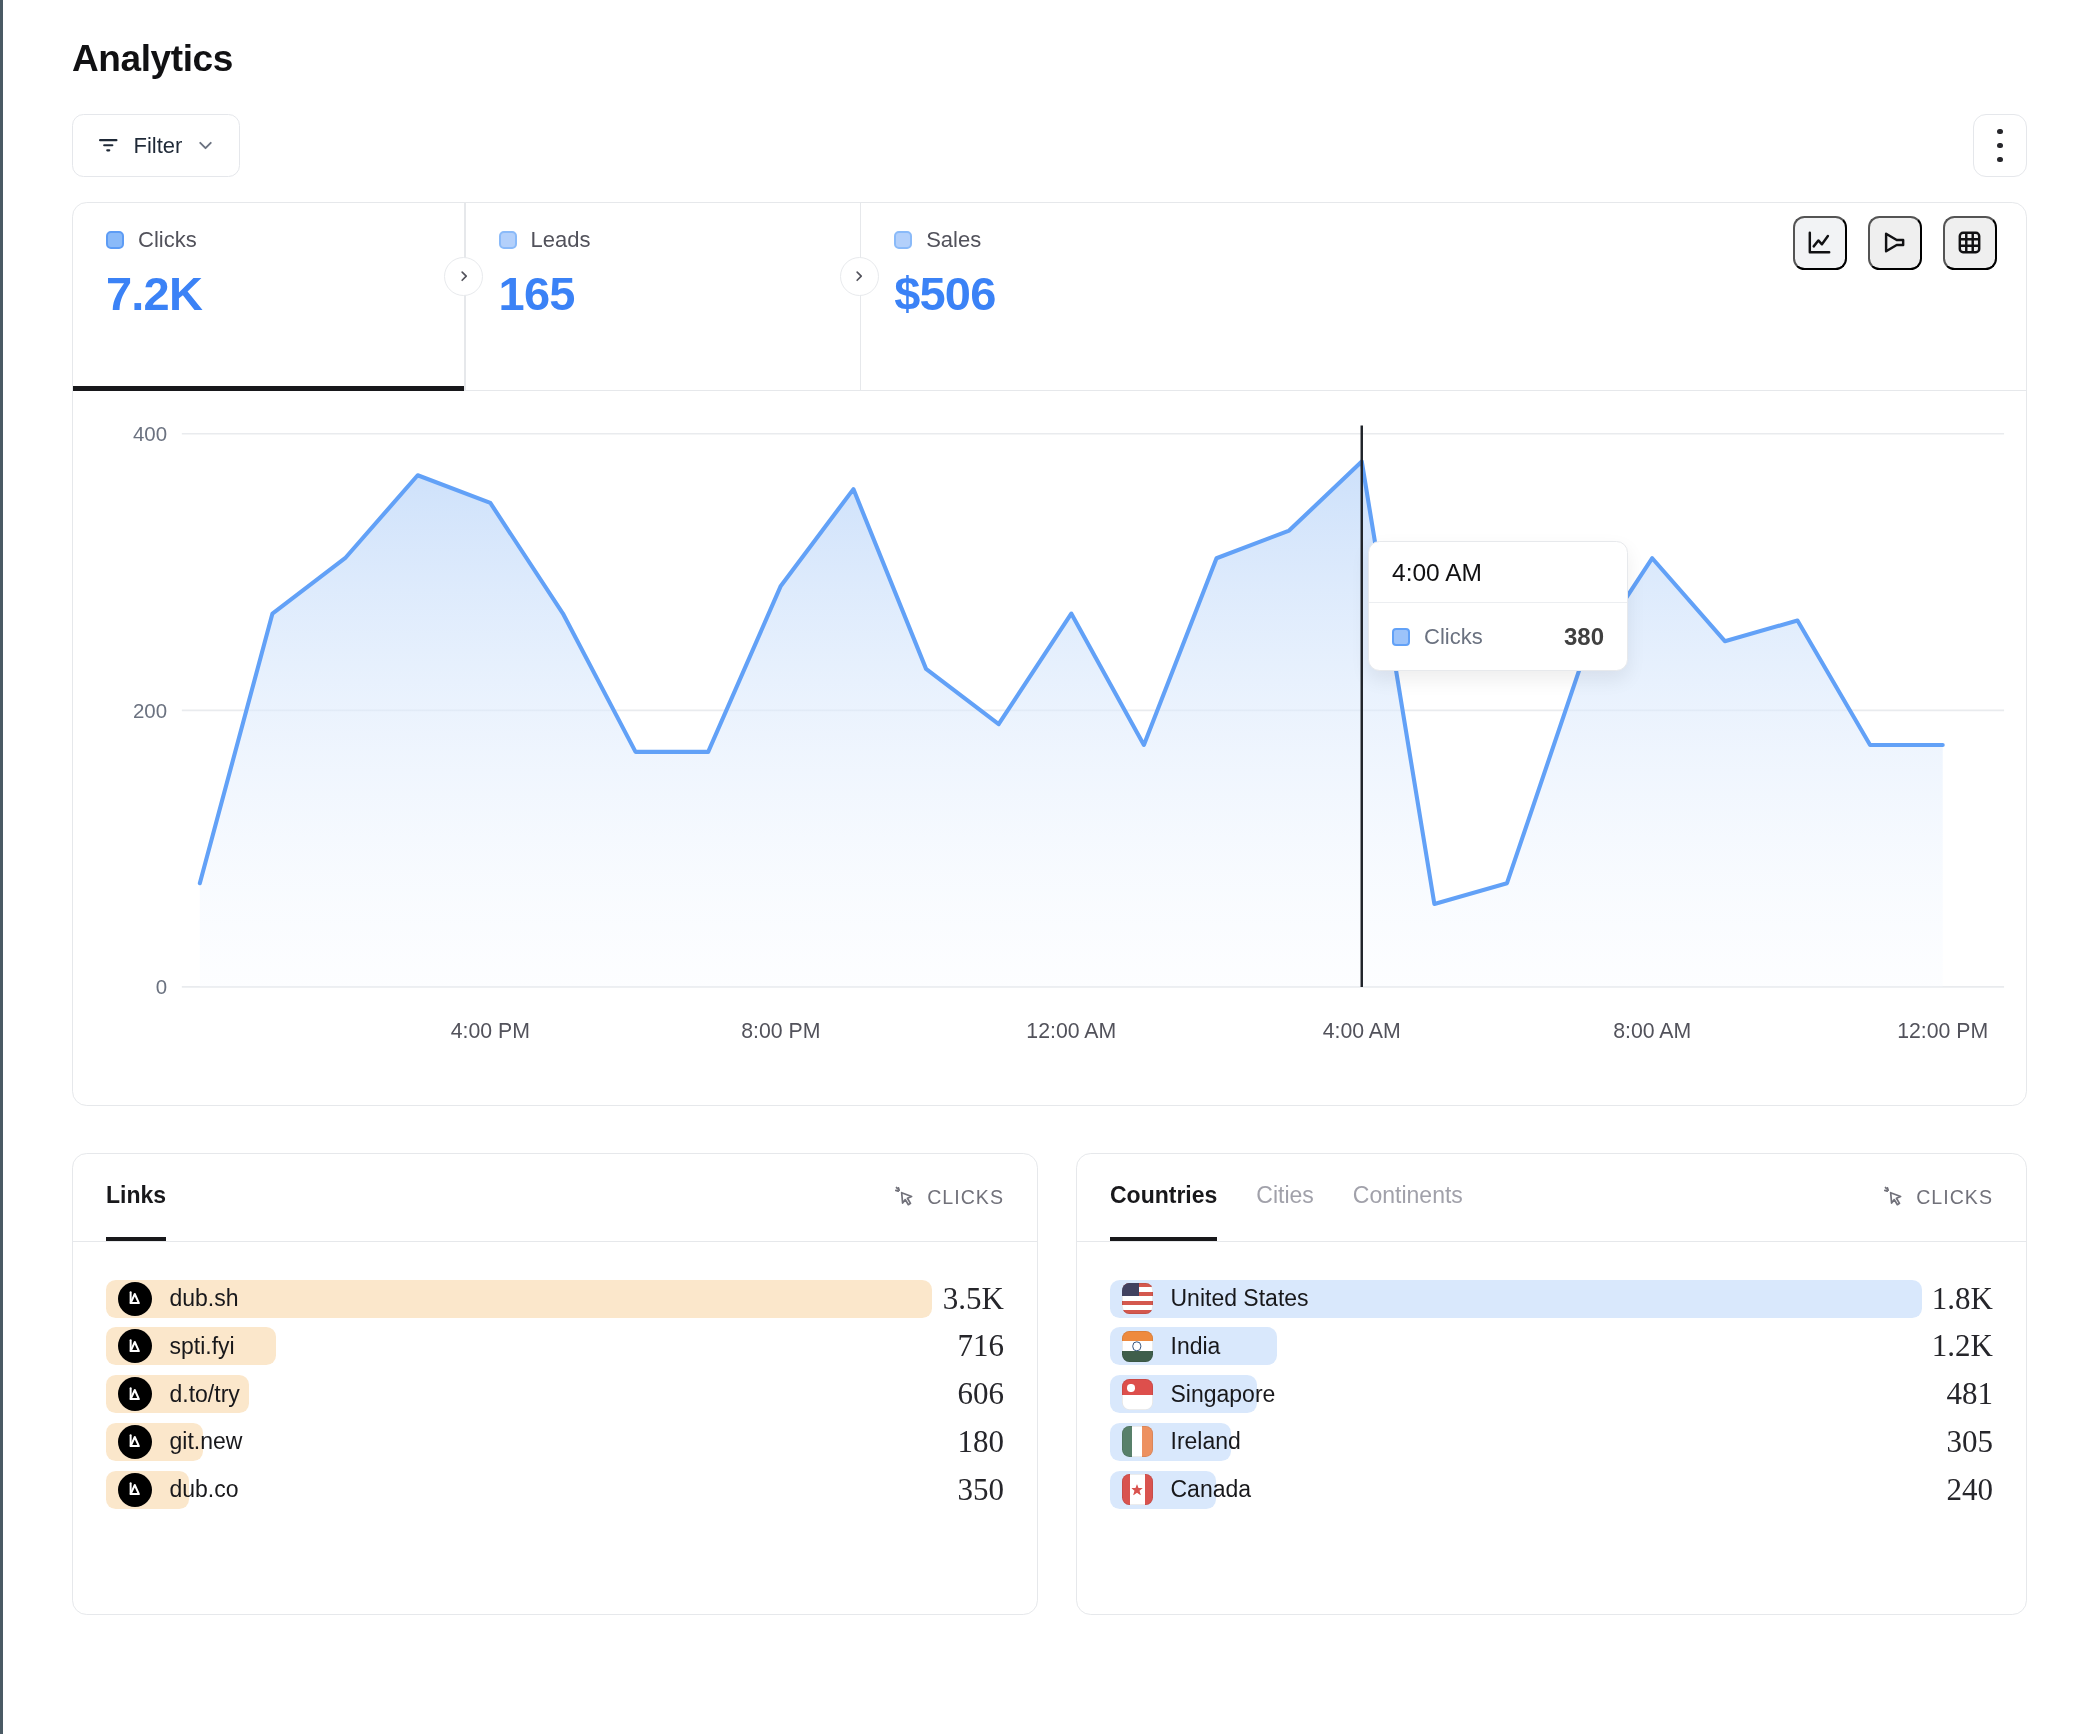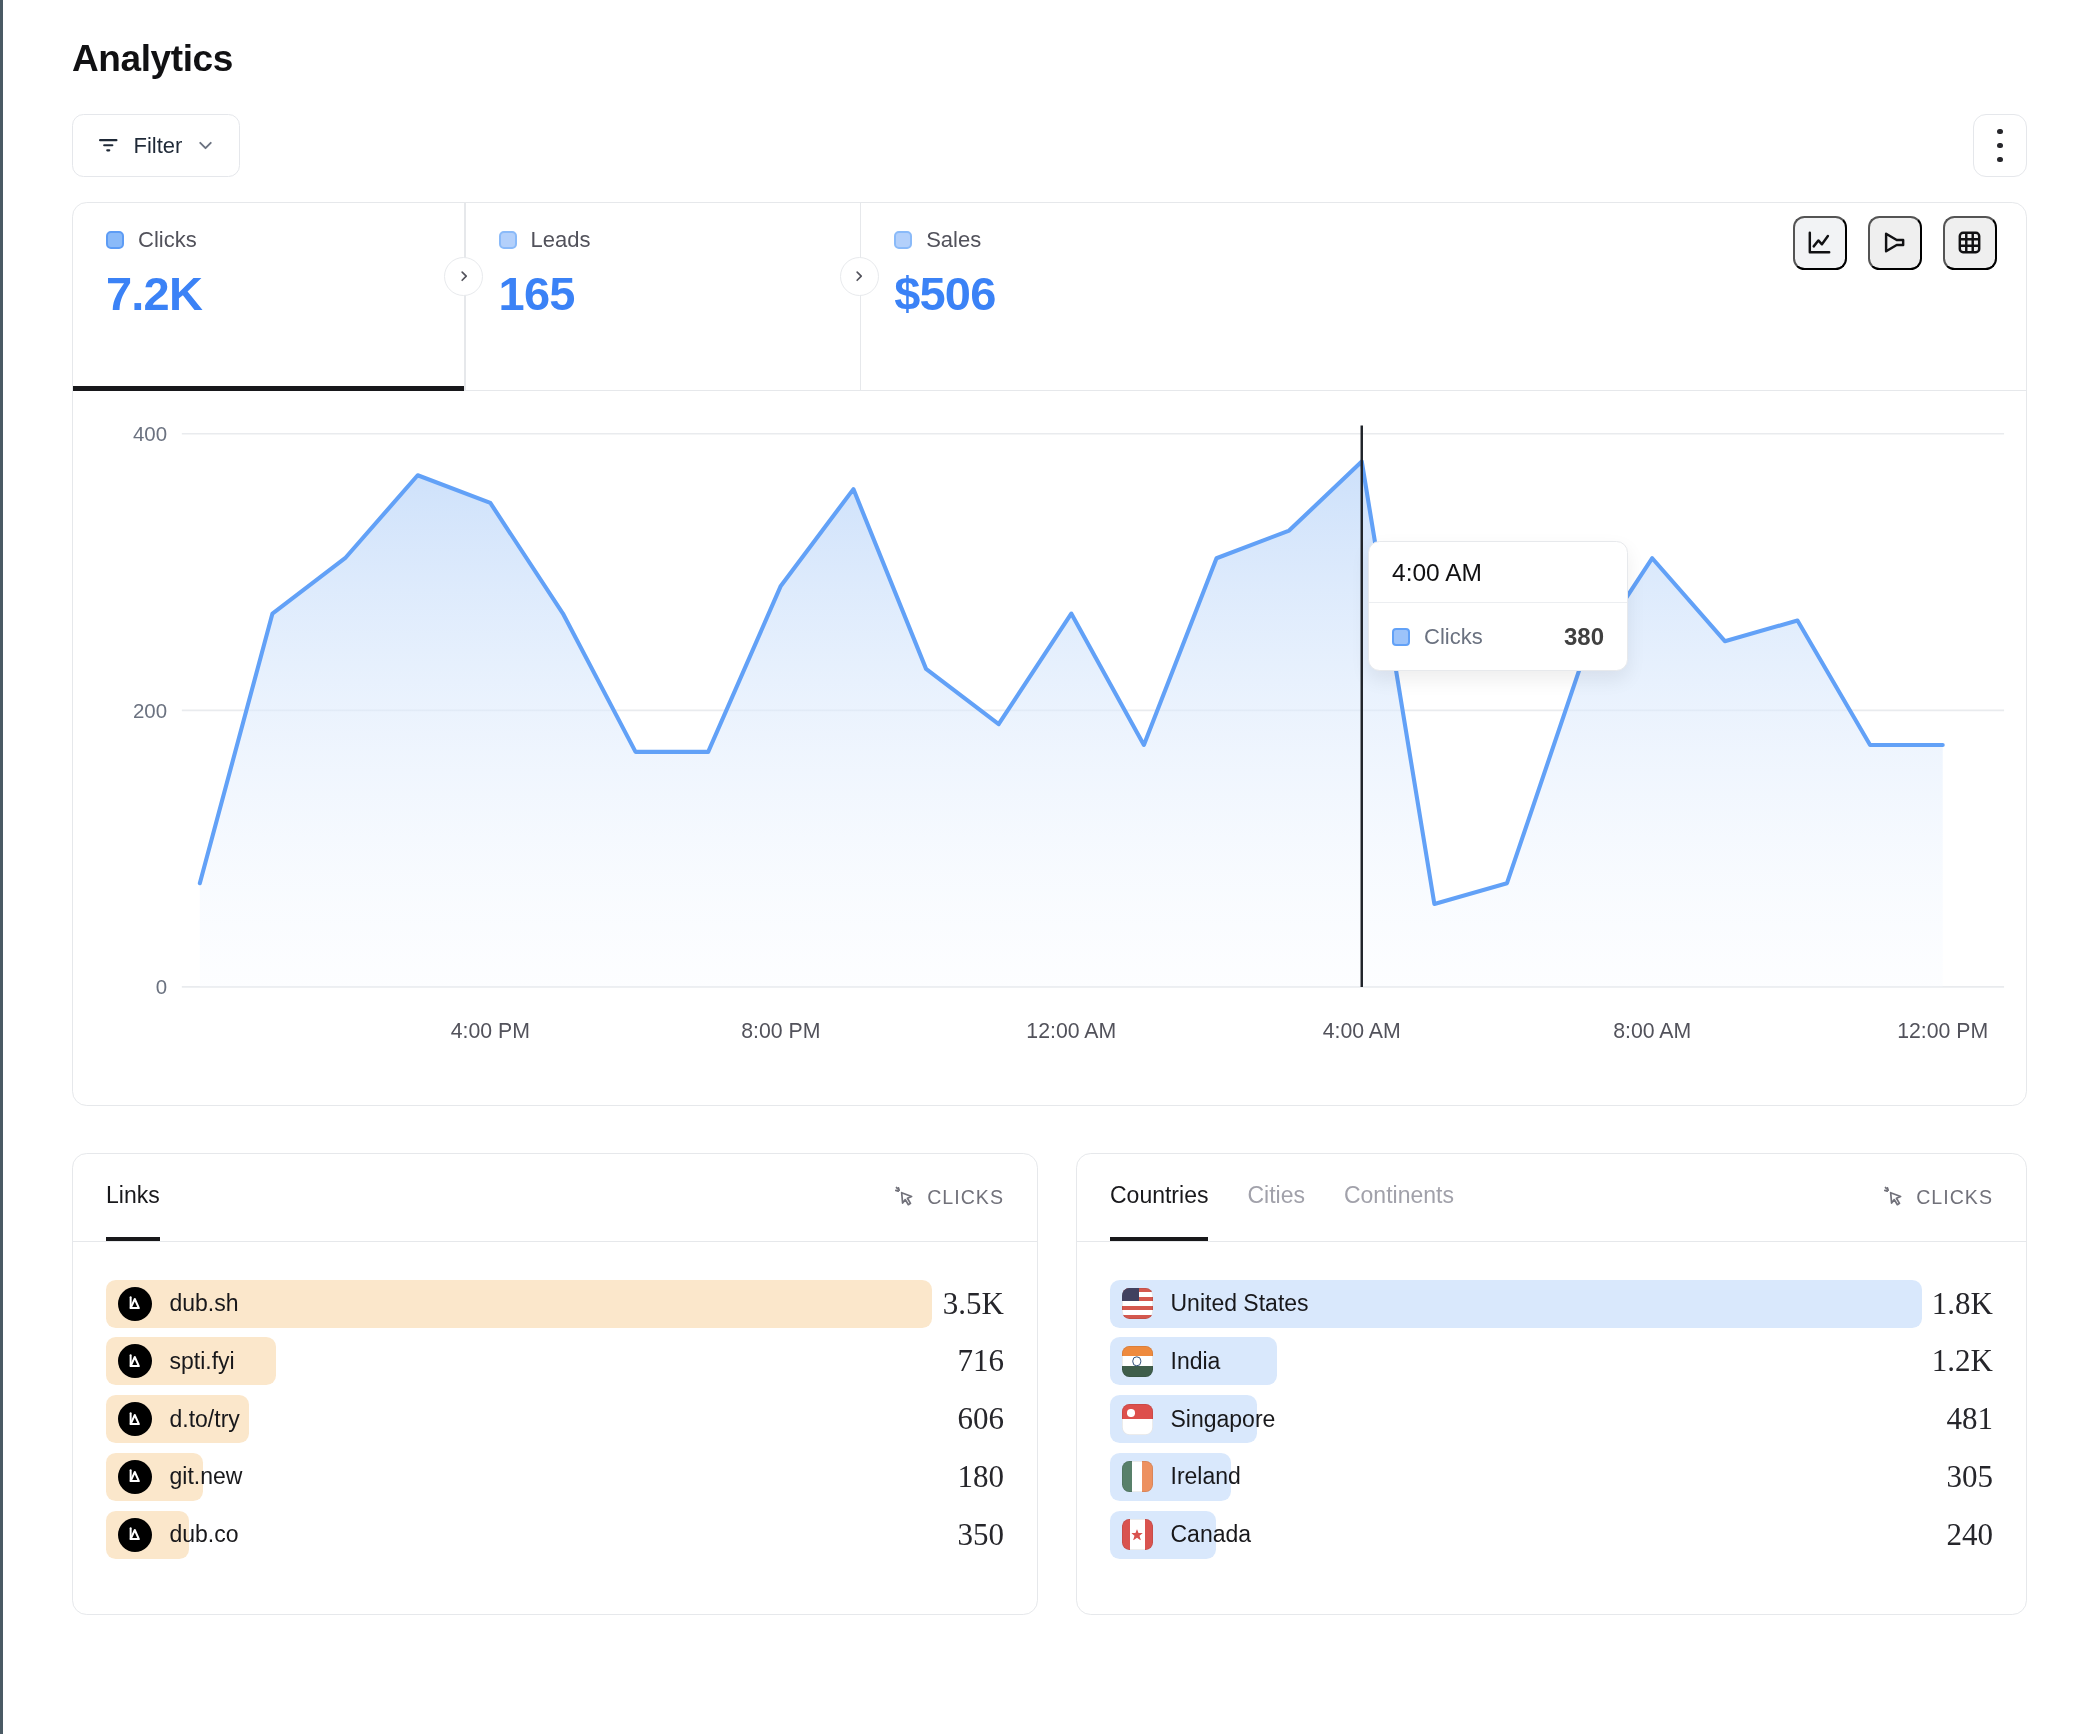--- a/index.html
+++ b/index.html
@@ -54,25 +54,25 @@
   .tooltip-value { font-size:24px; font-weight:700; color:#404040; }
 
   .bottom-row { display:flex; gap:38px; margin-top:47px; }
   .panel { border:1.6px solid #e6e8eb; border-radius:14.7px; height:462px; background:#fff; }
   .panel.links-panel { width:966px; }
   .panel.countries-panel { flex:1; }
   .panel-header { display:flex; align-items:center; height:88px; padding:0 33px; border-bottom:1.6px solid #e6e8eb; }
   .panel-tabs { display:flex; gap:39px; height:100%; }
   .panel-tab { display:flex; align-items:center; height:100%; font-size:23px; color:#a1a1aa;
     border-bottom:4.9px solid transparent; margin-bottom:-1.6px; cursor:pointer; }
-  .panel-tab.active { color:#18181b; border-color:#18181b; font-weight:400; }
+  .panel-tab.active { color:#18181b; border-color:#18181b; font-weight:700; }
   .metric { margin-left:auto; display:flex; align-items:center; gap:10.6px; color:#71717a;
     font-size:19.6px; letter-spacing:1px; }
   .rows { padding:38px 33px 0; }
-  .row { position:relative; height:48px; margin-bottom:9.8px; display:flex; align-items:center; cursor:pointer; }
+  .row { position:relative; height:38px; margin-bottom:9.8px; display:flex; align-items:center; cursor:pointer; }
   .row-bar { position:absolute; left:0; top:0; height:100%; border-radius:9.8px; }
   .links-panel .row-bar { background:#fbe7cb; }
   .countries-panel .row-bar { background:#d9e8fc; }
   .row-icon { position:relative; z-index:1; margin-left:11.5px; display:flex; }
   .link-avatar { width:34px; height:34px; border-radius:50%; background:#000;
     display:flex; align-items:center; justify-content:center; }
   .row-label { position:relative; z-index:1; margin-left:18px; font-size:23px; color:#18181b; }
   .row-value { position:relative; z-index:1; margin-left:auto; font-size:31px; font-weight:500; color:#26262b;font-family:Liberation Serif, serif; }
 
   .flag { position:relative; width:31px; height:31px; border-radius:7.4px; overflow:hidden;

